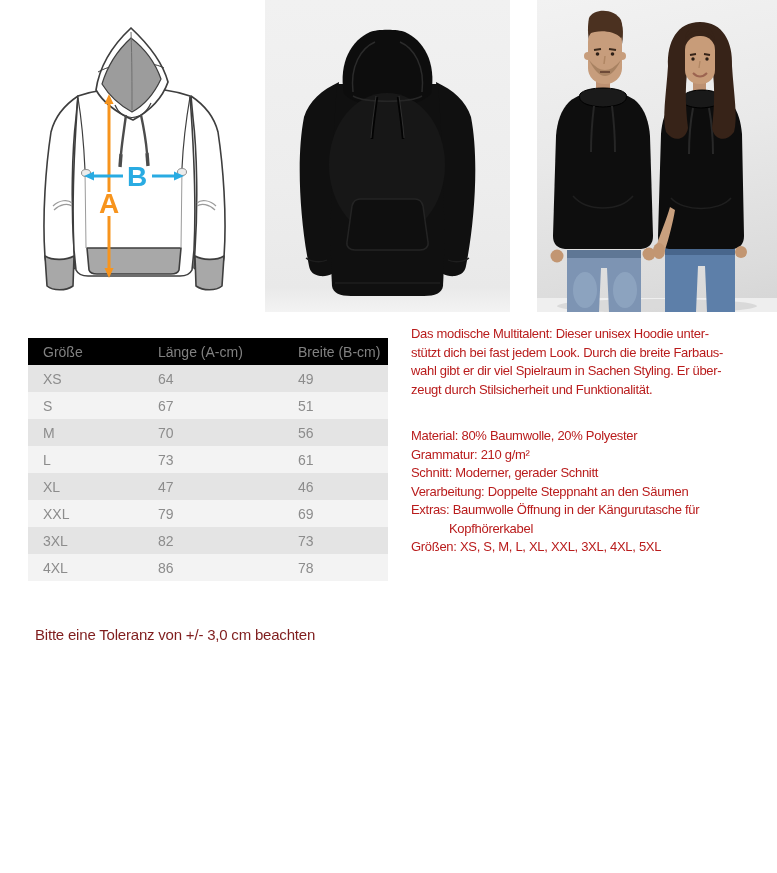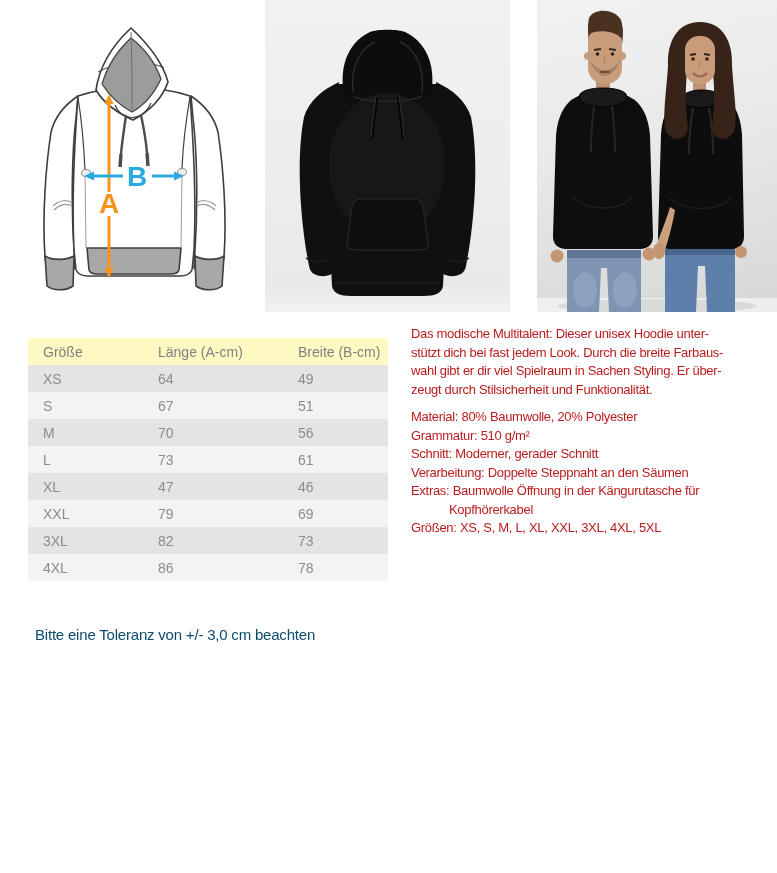--- a/index.html
+++ b/index.html
@@ -14,31 +14,31 @@
   #photo-front{left:265px;top:0;width:245px;height:312px;
     background:linear-gradient(180deg,#f1f1f1 0%,#ededed 60%,#e9e9e9 92%,#f3f3f3 100%);}
   #photo-models{left:537px;top:0;width:240px;height:312px;
     background:linear-gradient(168deg,#f2f2f2 0%,#e9e9e9 45%,#dcdcdc 85%,#d5d5d5 100%);}
   
   .size-table{position:absolute;left:28px;top:338px;width:360px;
     font-size:14px;color:#8c8c8c;}
   .trow{display:grid;grid-template-columns:115px 140px 105px;height:27px;
     align-items:center;}
   .trow>div{padding-left:15px;white-space:nowrap;}
-  .trow.thead{background:#fef9c3;color:#818181;}
+  .trow.thead{background:#000000;color:#818181;}
   .tbody .trow:nth-child(odd){background:#e4e4e4;}
   .tbody .trow:nth-child(even){background:#f3f3f3;}
   
-  .tolerance{position:absolute;left:35px;top:626px;font-size:15px;color:#0c4a6e;
+  .tolerance{position:absolute;left:35px;top:626px;font-size:15px;color:#7f1d1d;
     letter-spacing:-0.2px;white-space:nowrap;}
   
   .description{position:absolute;left:411px;top:325px;width:366px;
     font-size:13px;line-height:18.5px;color:#b91c1c;letter-spacing:-0.3px;}
   .description .line{white-space:nowrap;}
-  .description .specs{margin-top:9px;}
+  .description .specs{margin-top:28px;}
   .description .indent{padding-left:38px;}
 </style>
 </head>
 <body>
 
 <div class="media" id="diagram">
   <svg width="230" height="300" viewBox="0 0 230 300">
     <g fill="#ffffff" stroke="#3e3e3e" stroke-width="1.6" stroke-linejoin="round">
 
       <path d="M58,86 C46,94 35,106 31,122 C26,155 22,205 25,247 L27,258 C34,265 49,264 55,258 L54,240 C51,195 52,140 56,108 Z"></path>
@@ -232,20 +232,20 @@
 
 <div class="description">
   <div class="intro">
     <div class="line">Das modische Multitalent: Dieser unisex Hoodie unter-</div>
     <div class="line">stützt dich bei fast jedem Look. Durch die breite Farbaus-</div>
     <div class="line">wahl gibt er dir viel Spielraum in Sachen Styling. Er über-</div>
     <div class="line">zeugt durch Stilsicherheit und Funktionalität.</div>
   </div>
   <div class="specs">
     <div class="line">Material: 80% Baumwolle, 20% Polyester</div>
-    <div class="line">Grammatur: 510 g/m²</div>
+    <div class="line">Grammatur: 210 g/m²</div>
     <div class="line">Schnitt: Moderner, gerader Schnitt</div>
     <div class="line">Verarbeitung: Doppelte Steppnaht an den Säumen</div>
     <div class="line">Extras: Baumwolle Öffnung in der Kängurutasche für</div>
     <div class="line indent">Kopfhörerkabel</div>
     <div class="line">Größen: XS, S, M, L, XL, XXL, 3XL, 4XL, 5XL</div>
   </div>
 </div>
 
 </body></html>

